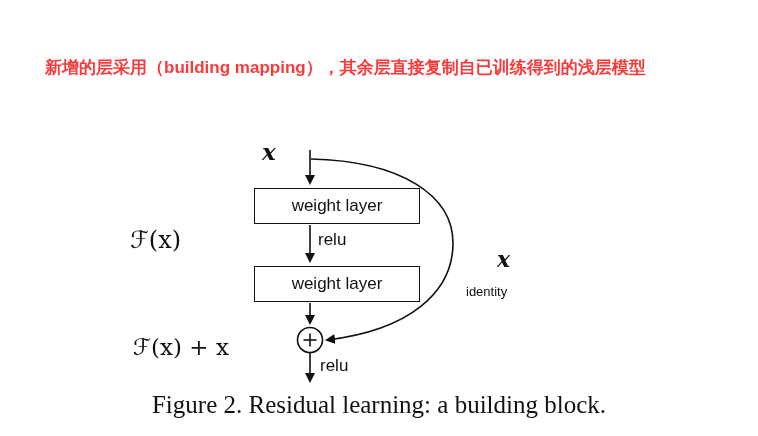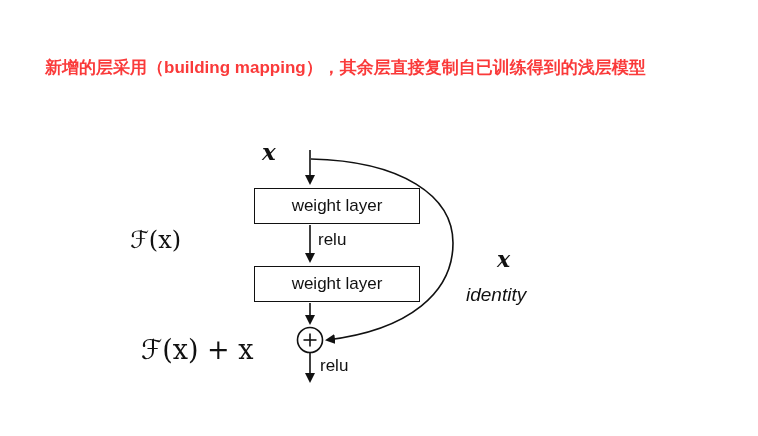--- a/index.html
+++ b/index.html
@@ -36,32 +36,30 @@
     left:262px;top:138px;
     font-size:23px;font-weight:bold;
     font-style:italic;
   }
   .f-label{
     left:130px;top:226px;
     font-size:24px;
   }
   .sum-label{
     left:133px;top:334px;
-    font-size:27px;
-    margin-left:8px;
+    font-size:23px;
   }
   .x-right{
     left:497px;top:246px;
     font-size:22px;font-weight:bold;
     font-style:italic;
   }
   .identity-label{
     left:466px;top:284px;
-    font-size:19px;
-    font-style:italic;
+    font-size:13px;
   }
   .weight-box{
     left:226px;width:166px;height:36px;
     border:1.6px solid #111;
     background:#fff;
     display:flex;align-items:center;justify-content:center;
     font-size:17px;
     box-sizing:border-box;
     margin-left:28px;
   }
@@ -125,14 +123,15 @@
   <div class="abs math f-label">ℱ(x)</div>
 
   <div class="abs math x-right">x</div>
 
   <div class="abs identity-label">identity</div>
 
   <div class="abs math sum-label">ℱ(x) + x</div>
 
   <div class="abs relu-out">relu</div>
 
+  <div class="abs caption">Figure 2. Residual learning: a building block.</div>
 
 </div>
 
 </body></html>

